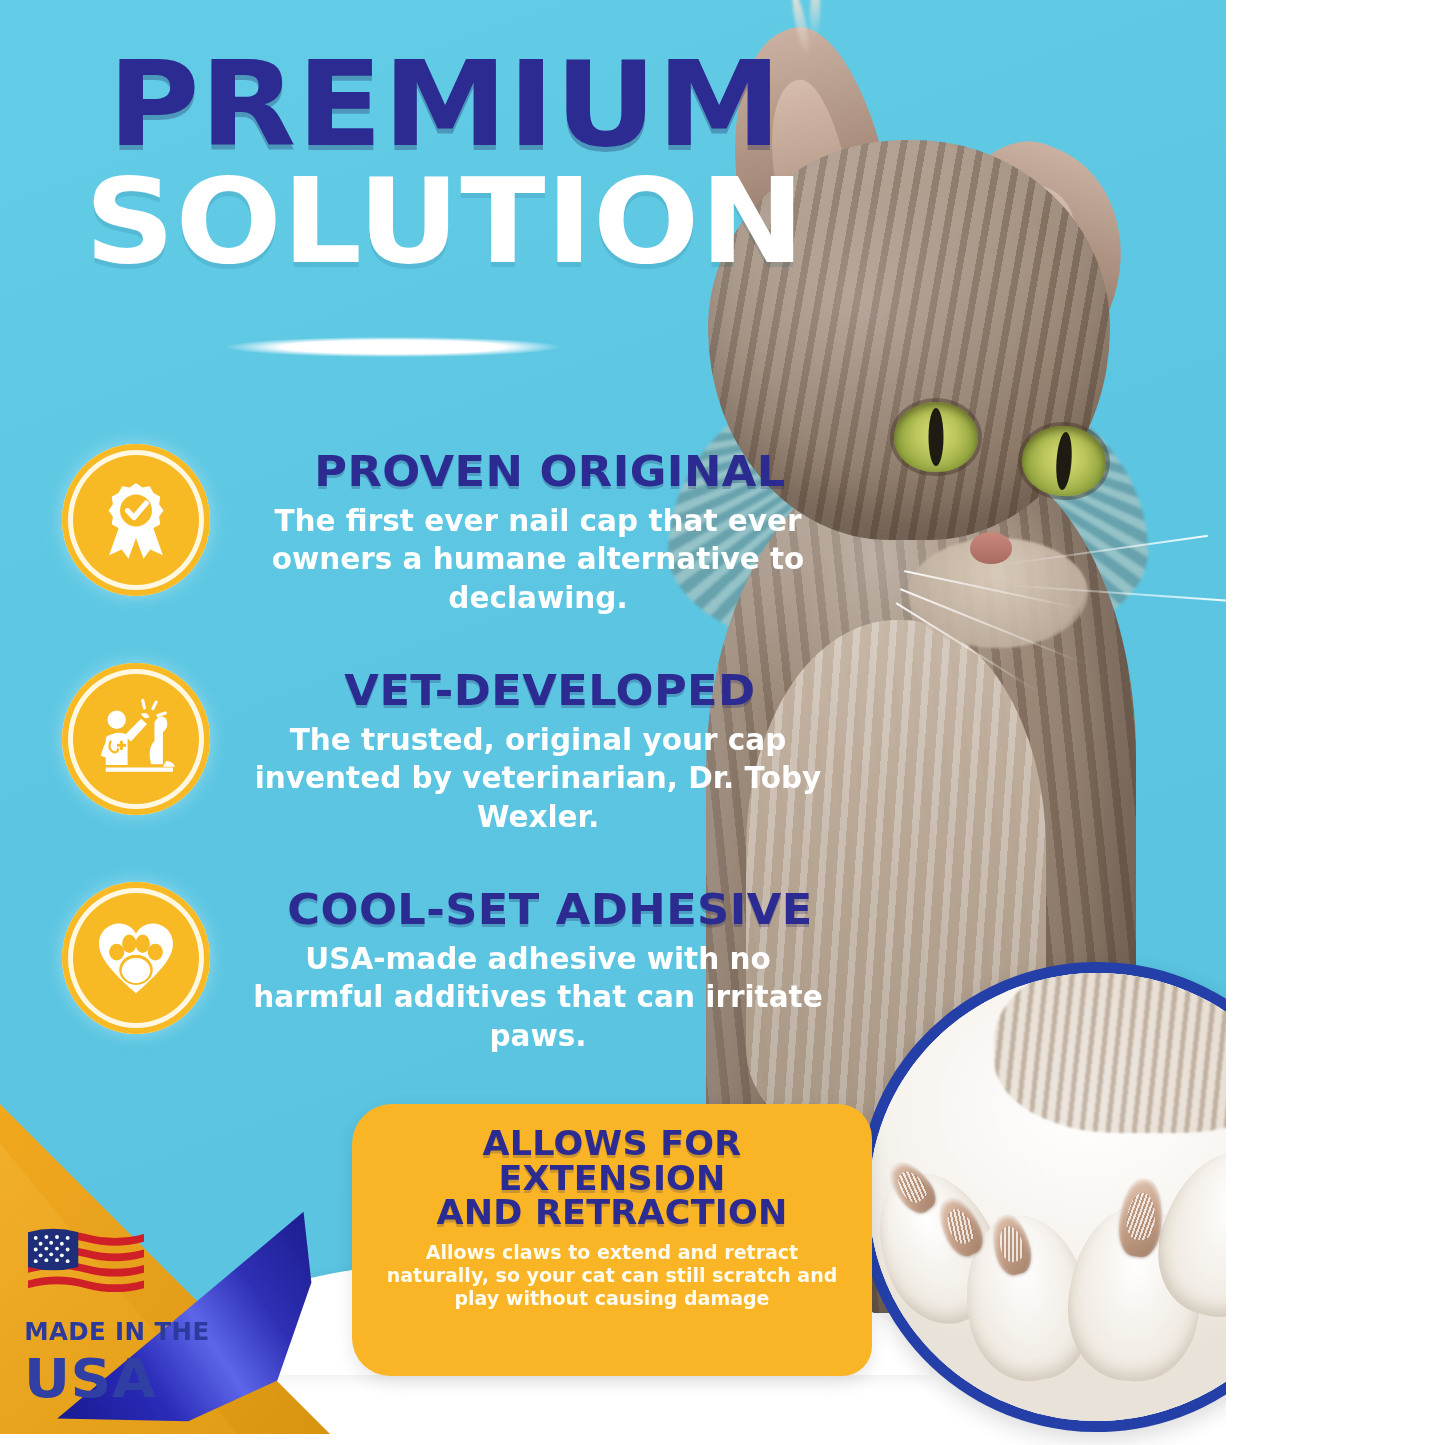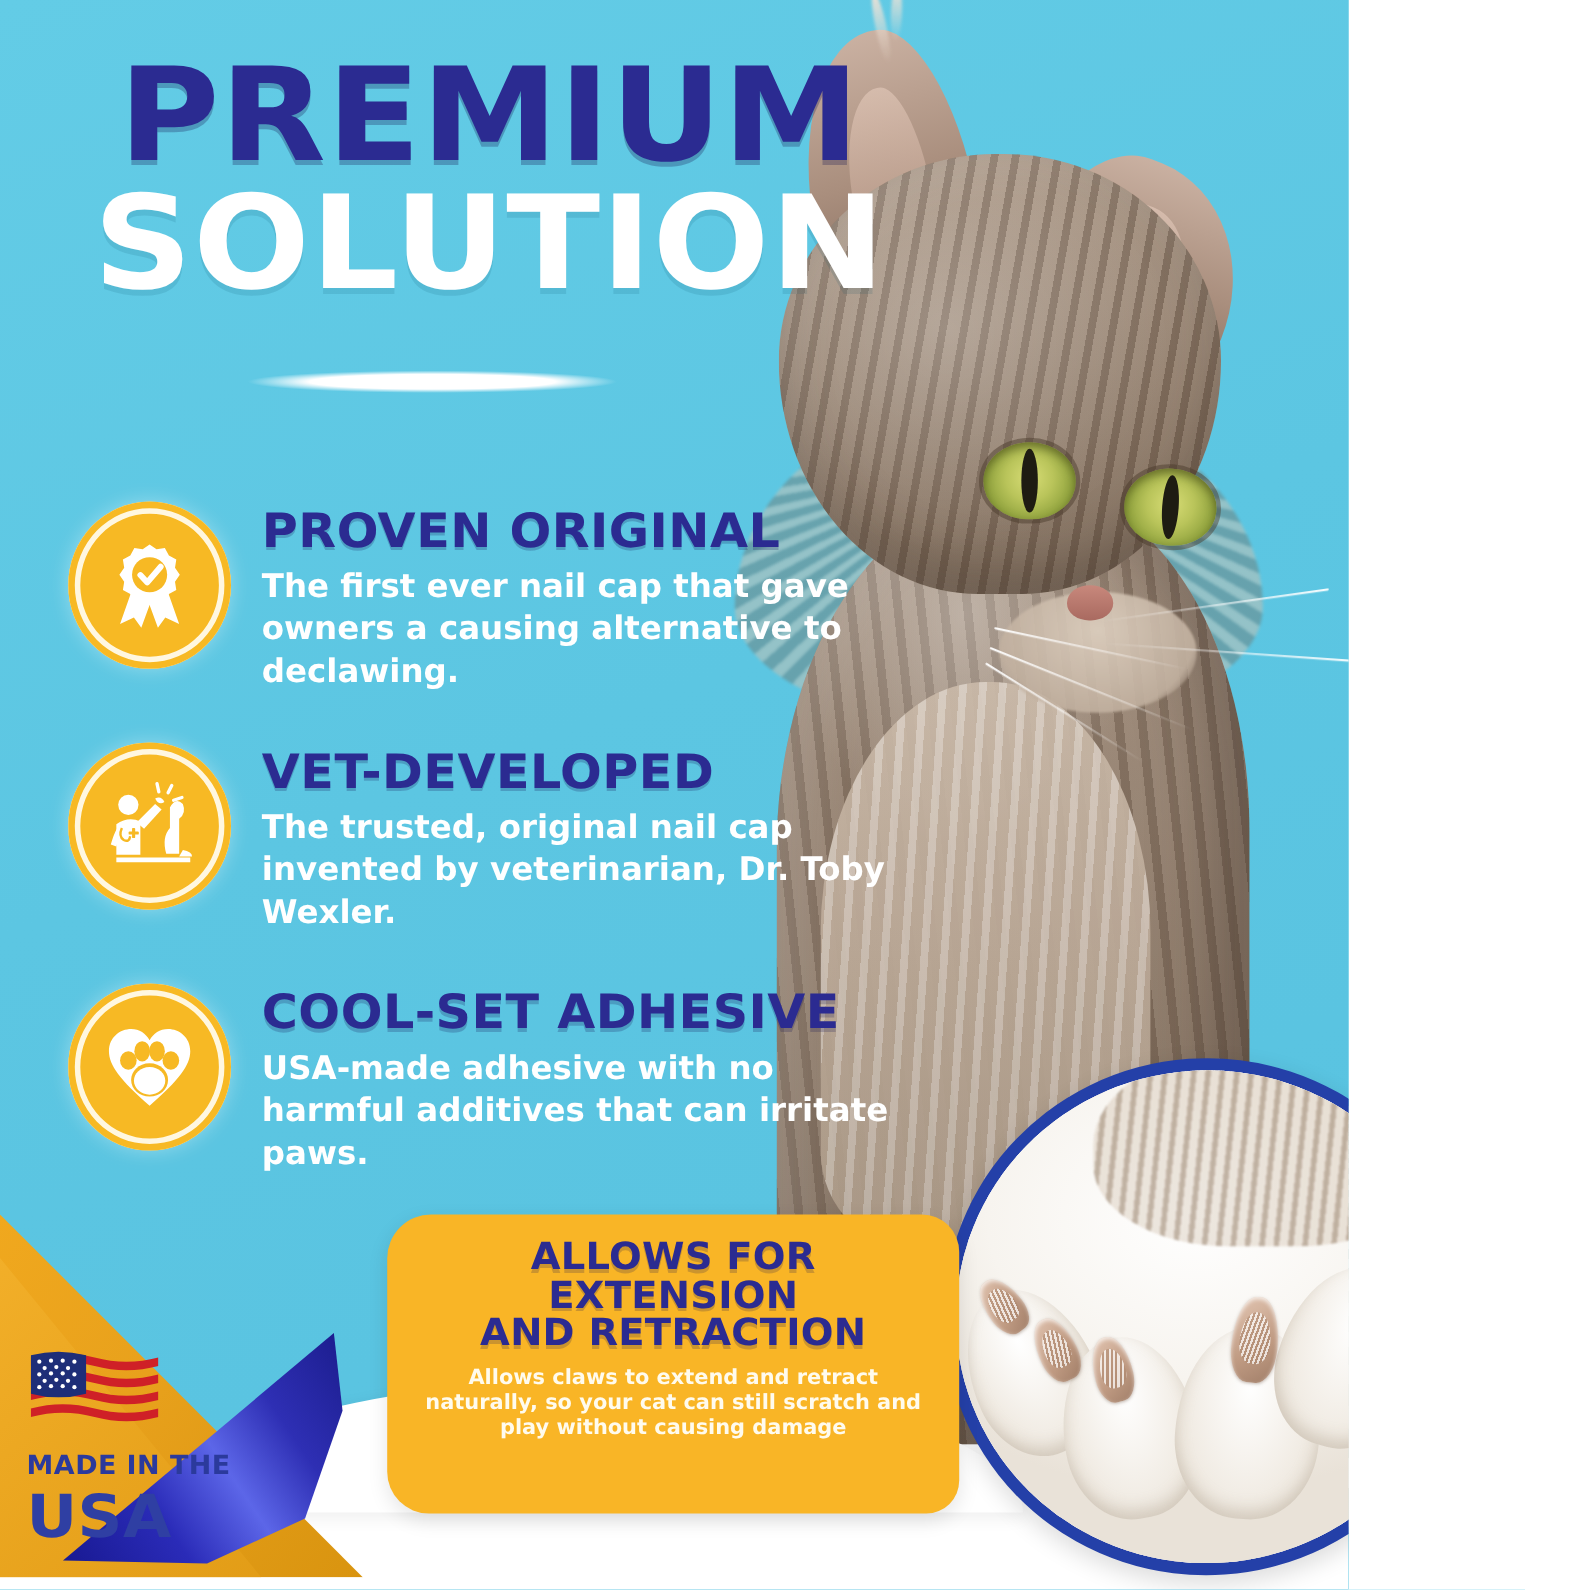--- a/index.html
+++ b/index.html
@@ -108,21 +108,21 @@
          text-shadow:0 5px 0 rgba(20,20,80,.28); }
   .hl-2{ font-size:118px; color:#ffffff; margin-top:4px;
          text-shadow:0 5px 0 rgba(0,70,100,.12); }
   .swoosh{
     position:absolute; left:178px; top:334px; width:430px; height:26px;
     background:radial-gradient(ellipse 50% 50% at 50% 50%, #ffffff 0%, #ffffff 52%, rgba(255,255,255,0) 78%);
     border-radius:50%;
   }
 
   
-  .features{ position:absolute; left:62px; top:456px; width:780px; }
+  .features{ position:absolute; left:62px; top:444px; width:780px;text-align:center; }
   .feature{ display:flex; align-items:flex-start; gap:28px; margin-bottom:46px; }
   .badge{
     flex:0 0 auto; width:148px; height:152px; border-radius:50%;
     background:#f7b924; display:flex; align-items:center; justify-content:center;
     box-shadow:inset 0 0 0 6px #f7b924, inset 0 0 0 11px #fff7e0, 0 0 18px rgba(255,255,255,.35);
     position:relative;
   }
   .badge svg{ width:84px; height:84px; display:block; }
   .ftxt{ padding-top:6px; }
   .fhead{
@@ -283,21 +283,21 @@
             <path d="M30 58 L18 92 L33 85 L41 96 L52 66 Z"></path>
             <path d="M70 58 L82 92 L67 85 L59 96 L48 66 Z"></path>
             <path d="M50 6 l7.5 5.2 9-1.4 4.4 8 8 4.4 -1.4 9 5.2 7.5 -5.2 7.5 1.4 9 -8 4.4 -4.4 8 -9 -1.4 -7.5 5.2 -7.5 -5.2 -9 1.4 -4.4 -8 -8 -4.4 1.4 -9 -5.2 -7.5 5.2 -7.5 -1.4 -9 8 -4.4 4.4 -8 9 1.4z"></path>
           </g>
           <circle cx="50" cy="38.7" r="19" fill="#f7b924"></circle>
           <path d="M40 39 L47.5 47 L62 30" fill="none" stroke="#ffffff" stroke-width="6.4" stroke-linecap="round" stroke-linejoin="round"></path>
         </svg>
       </div>
       <div class="ftxt">
         <div class="fhead">PROVEN ORIGINAL</div>
-        <div class="fbody">The first ever nail cap that gave owners a causing alternative to declawing.</div>
+        <div class="fbody">The first ever nail cap that ever owners a humane alternative to declawing.</div>
       </div>
     </div>
 
     <div class="feature">
       <div class="badge">
         <svg viewBox="0 0 100 100">
           <g fill="#ffffff">
             <circle cx="27" cy="27" r="11"></circle>
             <path d="M14 48 q13 -9 26 -3 l0 36 -26 0 z"></path>
             <path d="M8 70 q6 -22 14 -24 l3 6 q-8 6 -11 20 z"></path>
@@ -316,21 +316,21 @@
             <path d="M20 52 q-4 9 2 13 q6 3 7 -4"></path>
           </g>
           <g fill="#f7b924">
             <rect x="31" y="52" width="3.4" height="11" rx="1"></rect>
             <rect x="27.3" y="55.8" width="11" height="3.4" rx="1"></rect>
           </g>
         </svg>
       </div>
       <div class="ftxt">
         <div class="fhead">VET-DEVELOPED</div>
-        <div class="fbody">The trusted, original nail cap invented by veterinarian, Dr. Toby Wexler.</div>
+        <div class="fbody">The trusted, original your cap invented by veterinarian, Dr. Toby Wexler.</div>
       </div>
     </div>
 
     <div class="feature">
       <div class="badge">
         <svg viewBox="0 0 100 100">
           <path d="M50 92 C18 64 6 48 6 33 C6 18 18 9 30 9 C39 9 46 14 50 21 C54 14 61 9 70 9 C82 9 94 18 94 33 C94 48 82 64 50 92 Z" fill="#ffffff"></path>
           <g fill="#f7b924">
             <ellipse cx="27" cy="43" rx="9" ry="10"></ellipse>
             <ellipse cx="42" cy="33" rx="8.5" ry="11"></ellipse>

